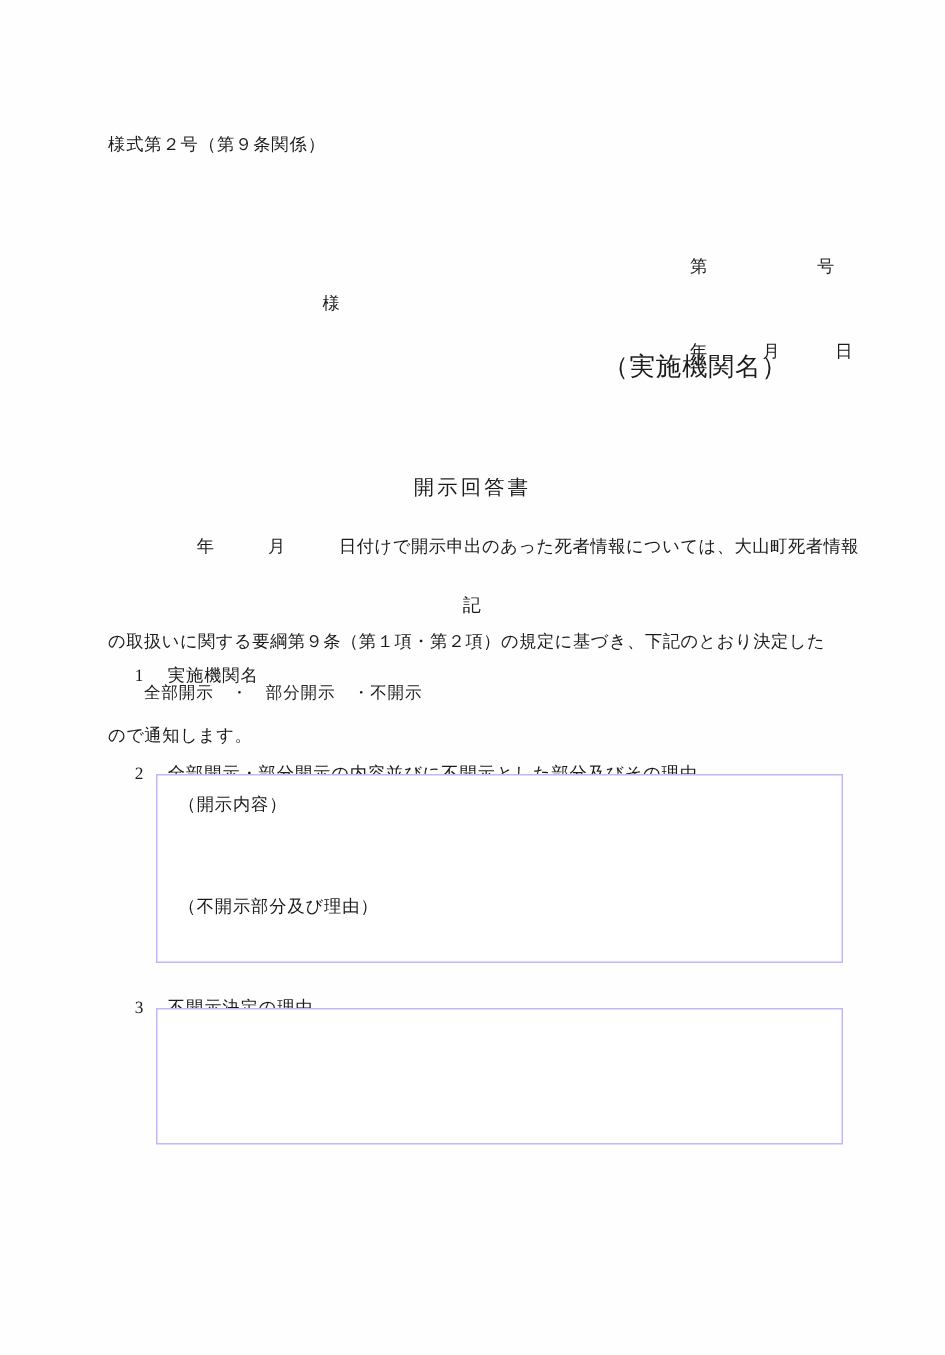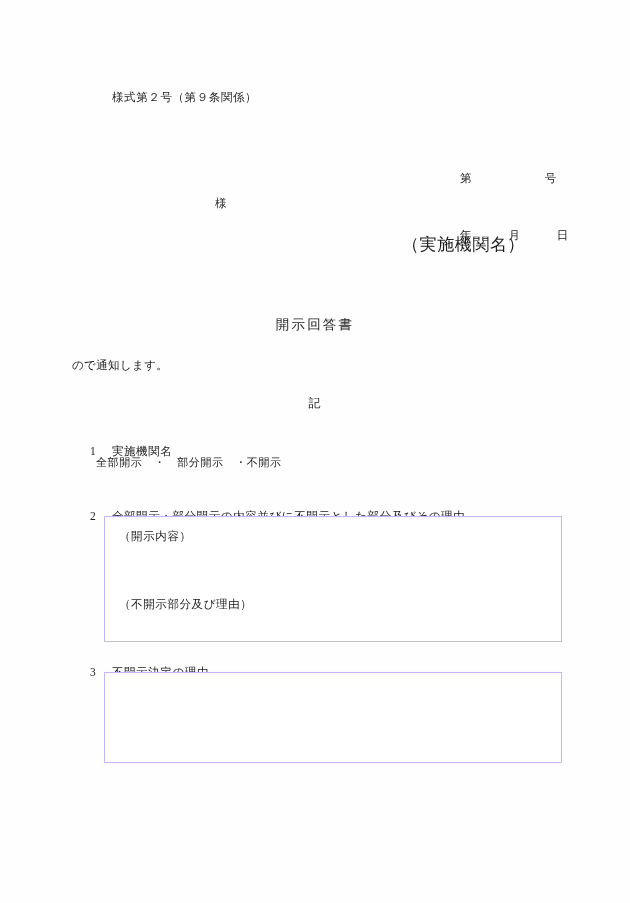--- a/index.html
+++ b/index.html
@@ -31,21 +31,20 @@
     position: absolute;
     white-space: pre;
     line-height: 1.0;
   }
 
   .form-no {
     left: 72px;
     top: 92px;
     font-size: 11.5px;
     letter-spacing: 0.6px;
-    margin-left: 40px;
   }
 
   .doc-meta {
     left: 460px;
     top: 131px;
     font-size: 11.5px;
     letter-spacing: 0.6px;
     line-height: 19px;
   }
   .doc-meta div { white-space: pre; }
@@ -145,20 +144,22 @@
     <div>年　　　月　　　日</div>
   </div>
 
   <div class="abs addressee">様</div>
 
   <div class="abs issuer">（実施機関名）</div>
 
   <div class="abs doc-title">開示回答書</div>
 
   <div class="abs body-text">
+    <div>　　　　　年　　　月　　　日付けで開示申出のあった死者情報については、大山町死者情報</div>
+    <div>の取扱いに関する要綱第９条（第１項・第２項）の規定に基づき、下記のとおり決定した</div>
     <div>ので通知します。</div>
   </div>
 
   <div class="abs ki">記</div>
 
   <div class="abs section-head sec1-head">
     <span class="num">1</span><span>実施機関名</span>
   </div>
   <div class="abs sec1-opts">全部開示　・　部分開示　・不開示</div>
 

